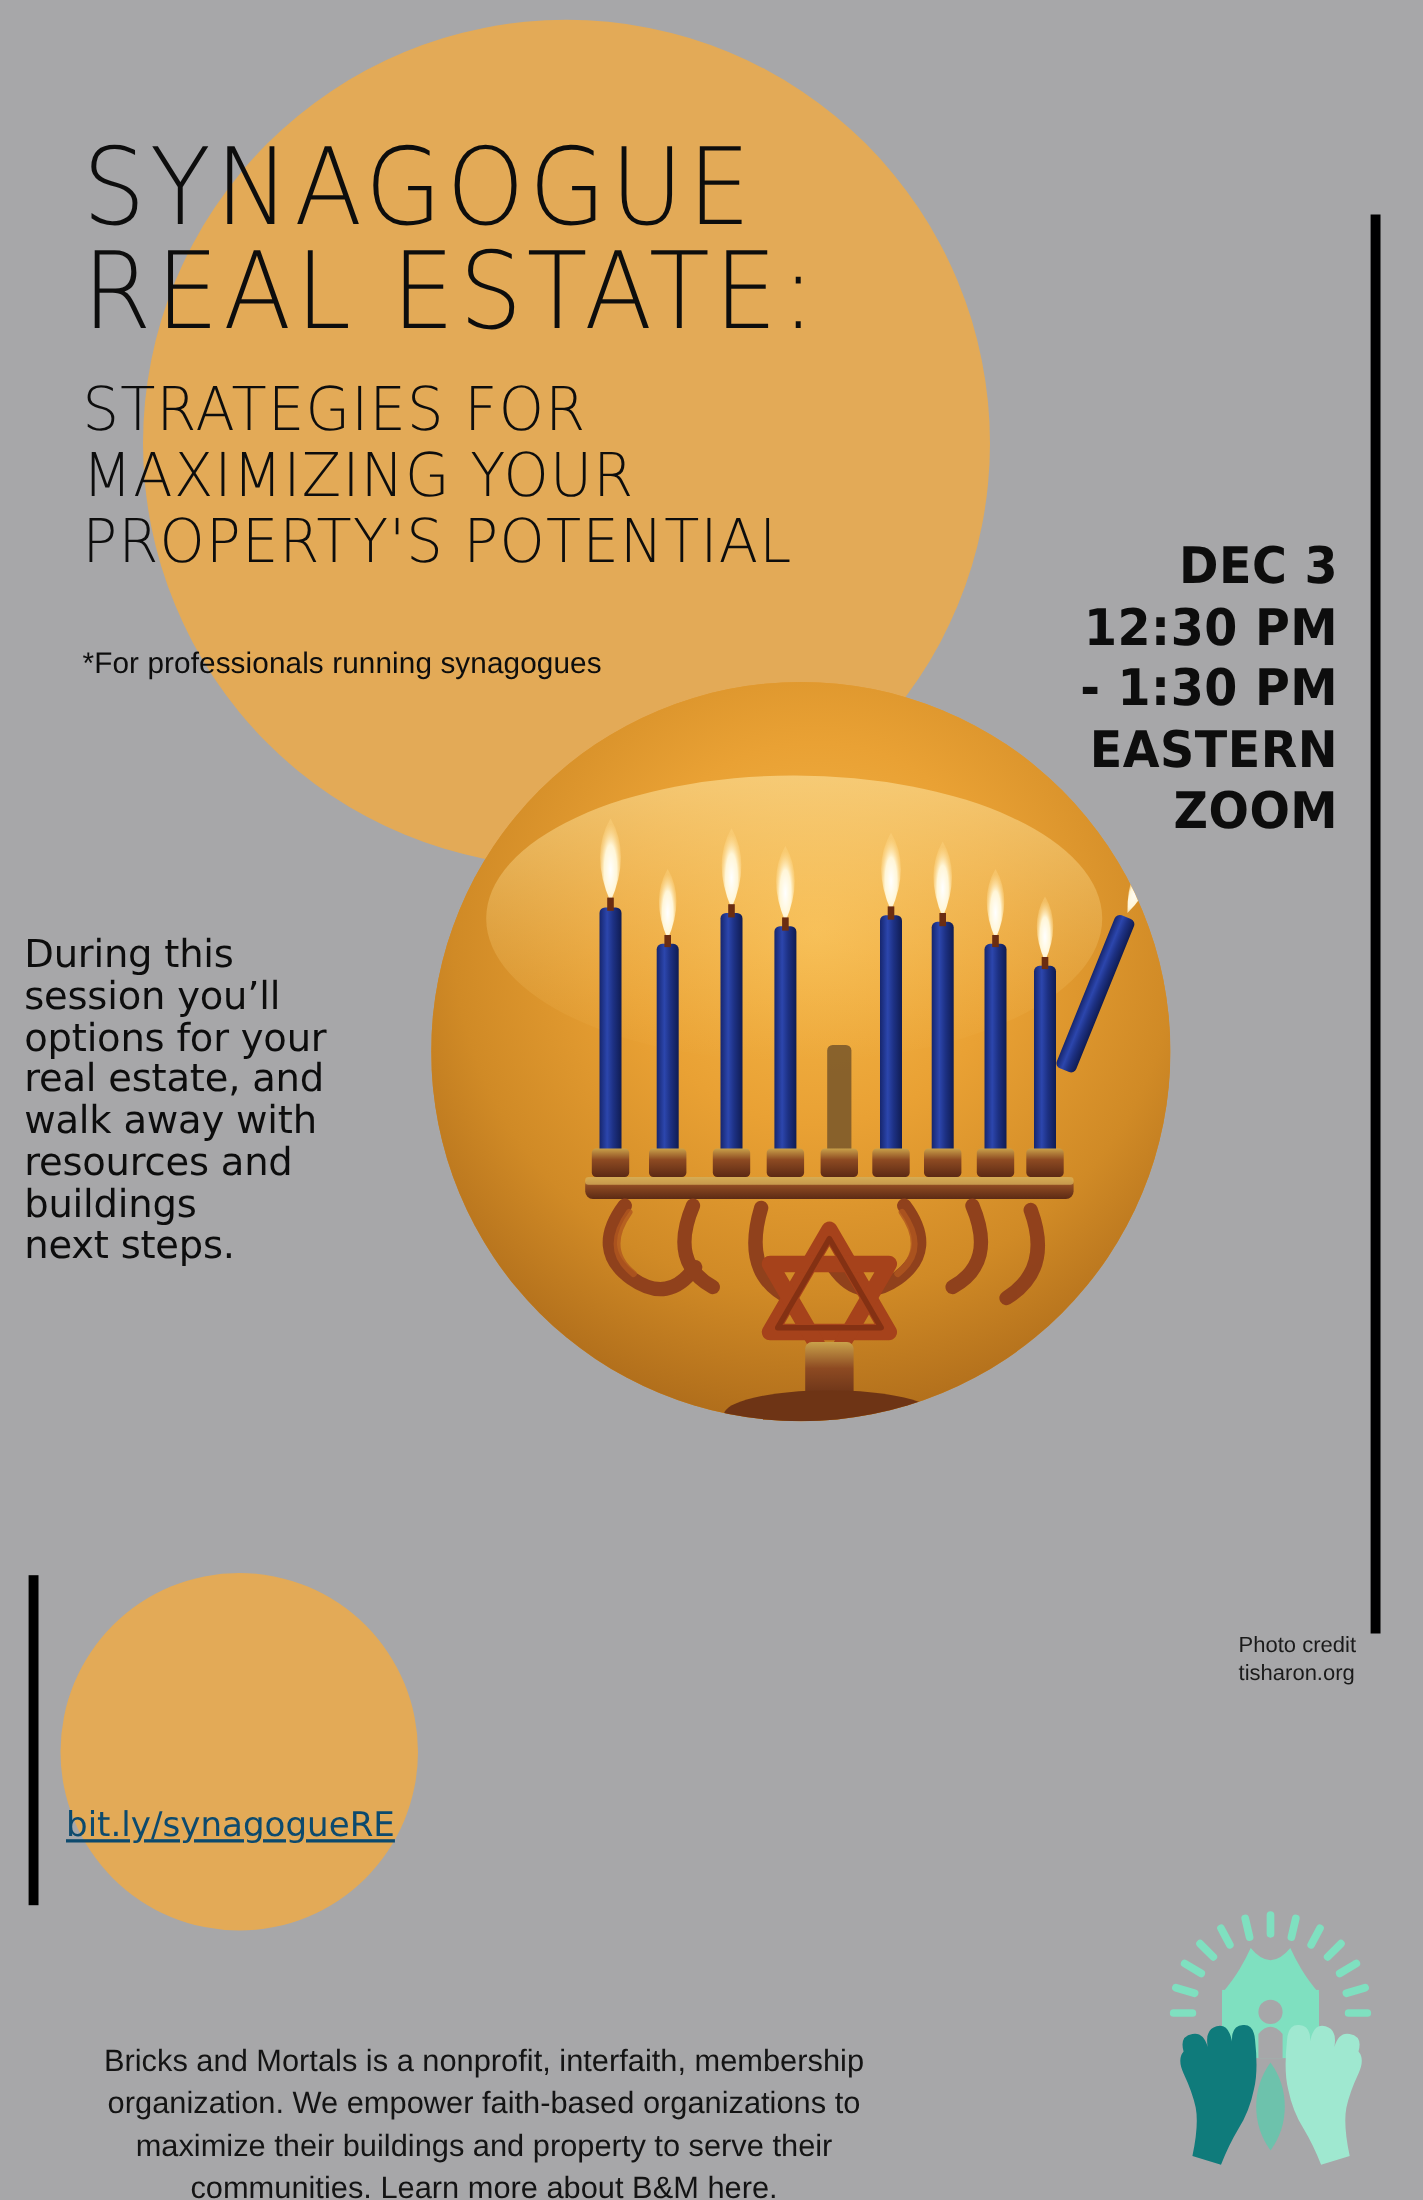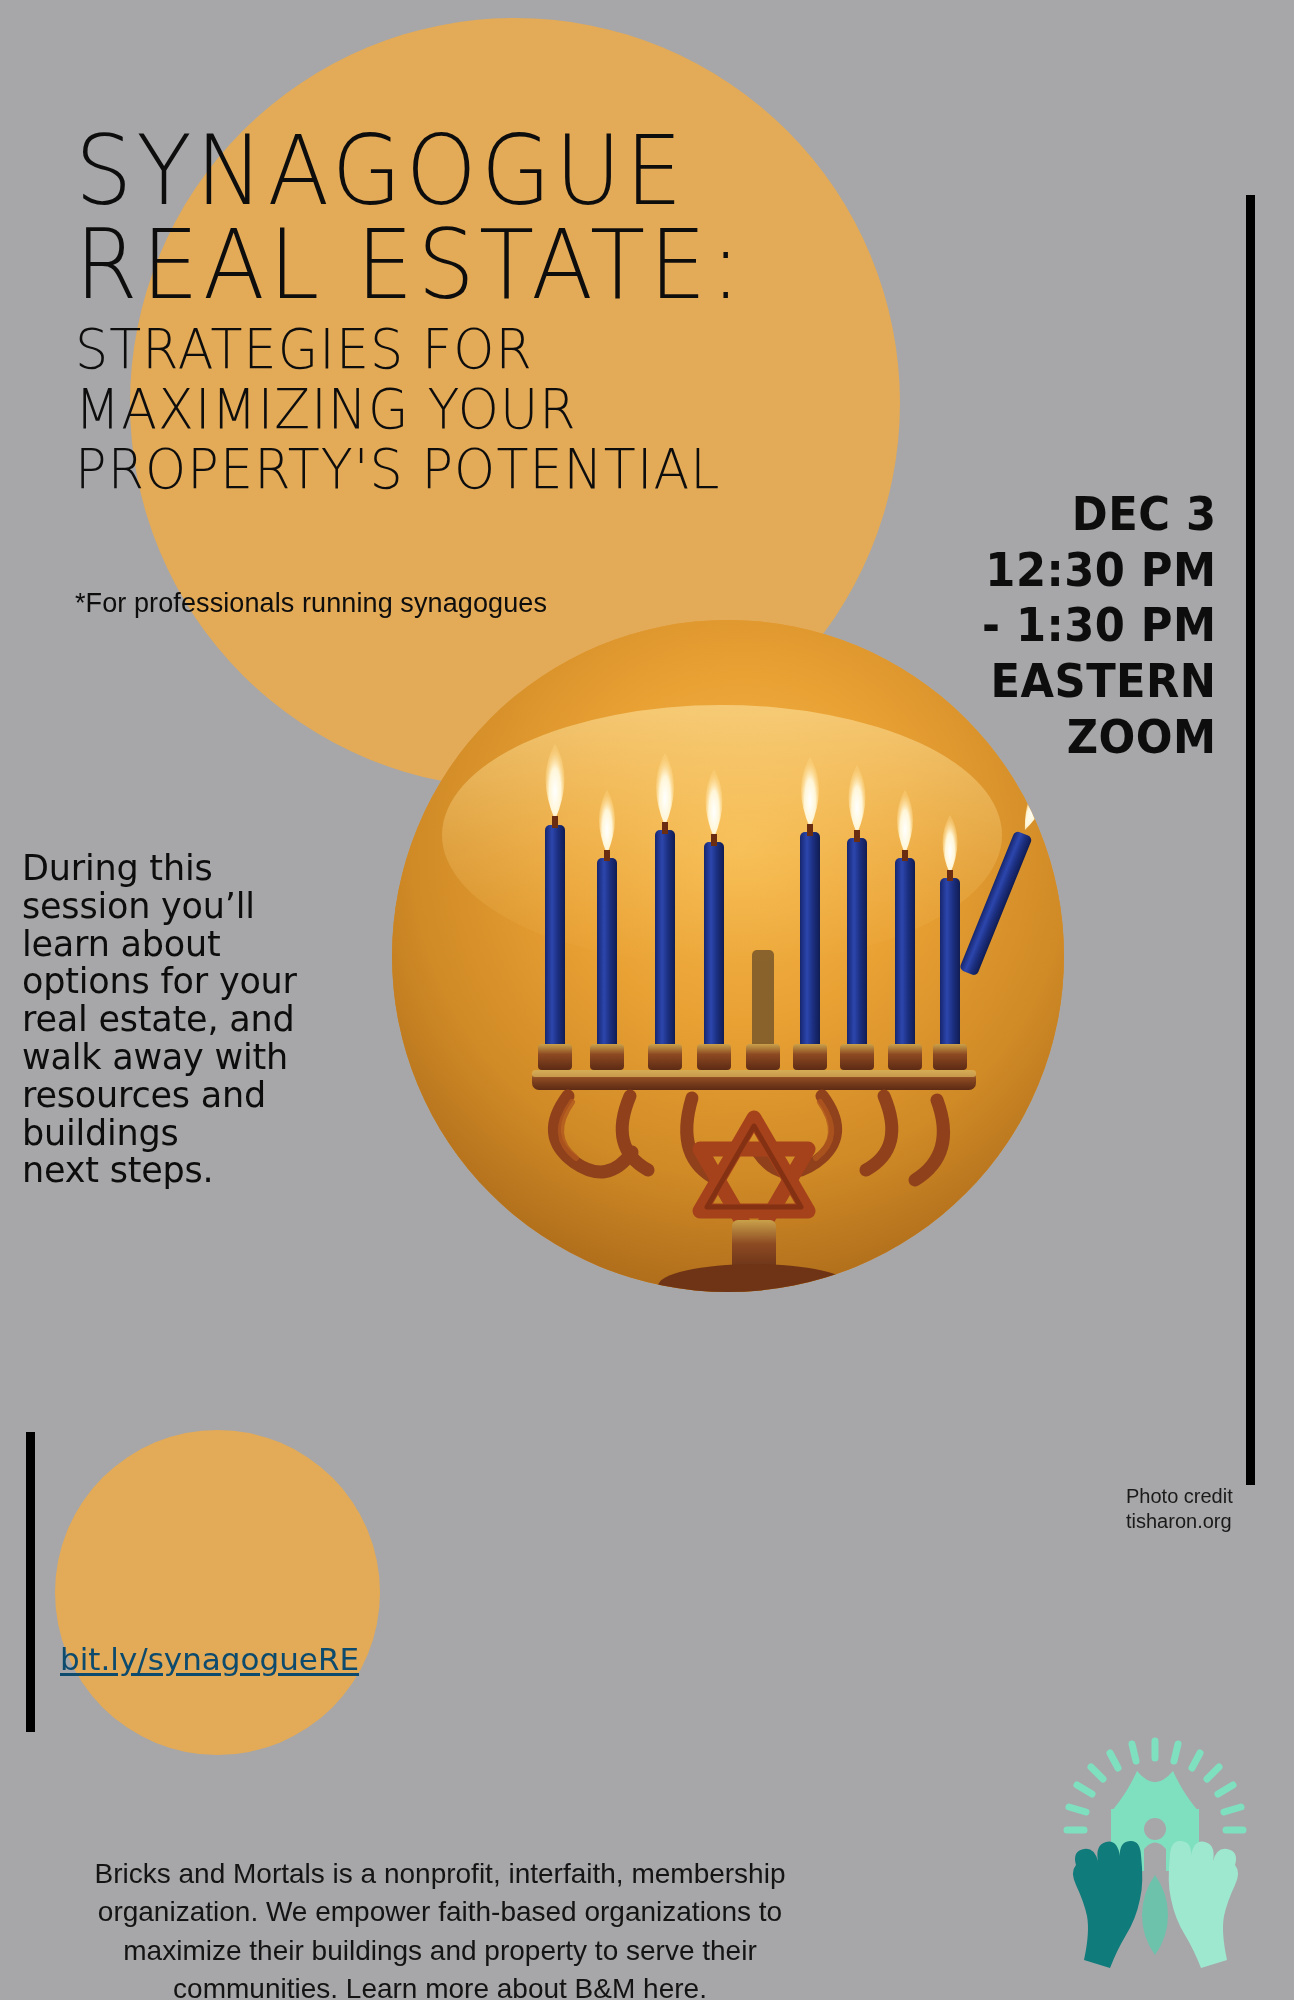--- a/index.html
+++ b/index.html
@@ -45,21 +45,21 @@
     font-family:"DejaVu Sans","Liberation Sans",sans-serif;
     font-stretch:semi-condensed;
     transform:scaleX(0.93);transform-origin:left center;
   }
   .sub-line{
     font-size:55px;line-height:1.09;font-weight:300;
     letter-spacing:1.2px;white-space:nowrap;
     font-family:"DejaVu Sans","Liberation Sans",sans-serif;
     transform:scaleX(0.95);transform-origin:left center;
   }
-  .sub-block{margin-top:8px;}
+  .sub-block{margin-top:31px;}
   .note{
     position:absolute;left:75px;top:588px;z-index:5;
     font-size:27px;font-weight:400;letter-spacing:0.1px;
     font-family:"Liberation Sans",sans-serif;
     white-space:nowrap;
   }
 
   
   .datebox{
     position:absolute;right:77px;top:487px;z-index:5;
@@ -148,21 +148,20 @@
     <div>DEC 3</div>
     <div>12:30 PM</div>
     <div>- 1:30 PM</div>
     <div>EASTERN</div>
     <div>ZOOM</div>
   </div>
 
   <div class="body-copy">
     <span>During this</span>
     <span>session you’ll</span>
-    <span>learn about</span>
     <span>options for your</span>
     <span>real estate, and</span>
     <span>walk away with</span>
     <span>resources and</span>
     <span>buildings</span>
     <span>next steps.</span>
   </div>
 
   <div class="photo">
     <svg viewBox="0 0 672 672" xmlns="http://www.w3.org/2000/svg" aria-hidden="true">

